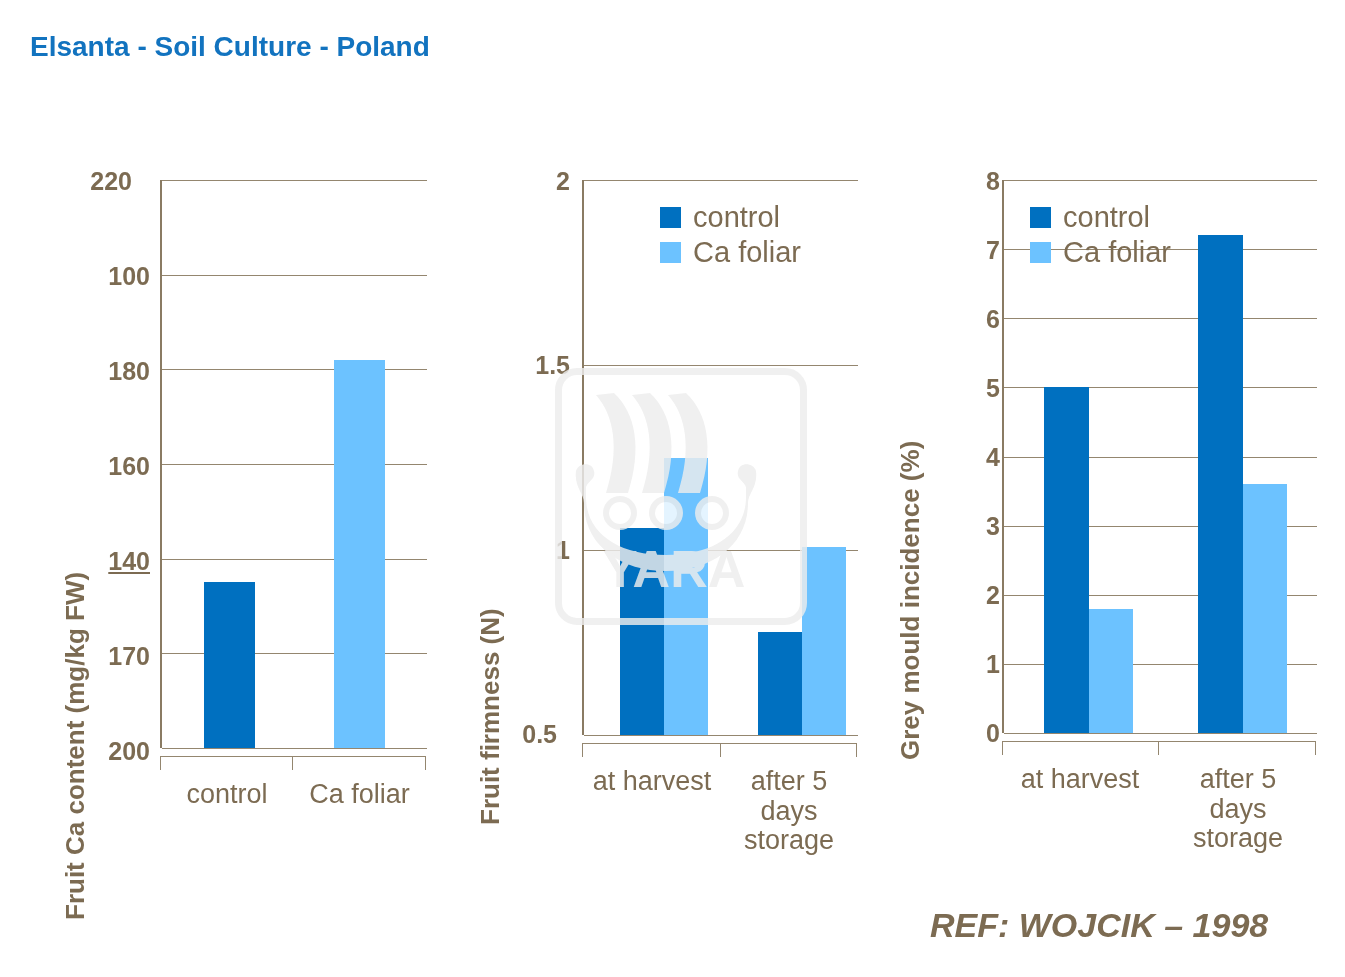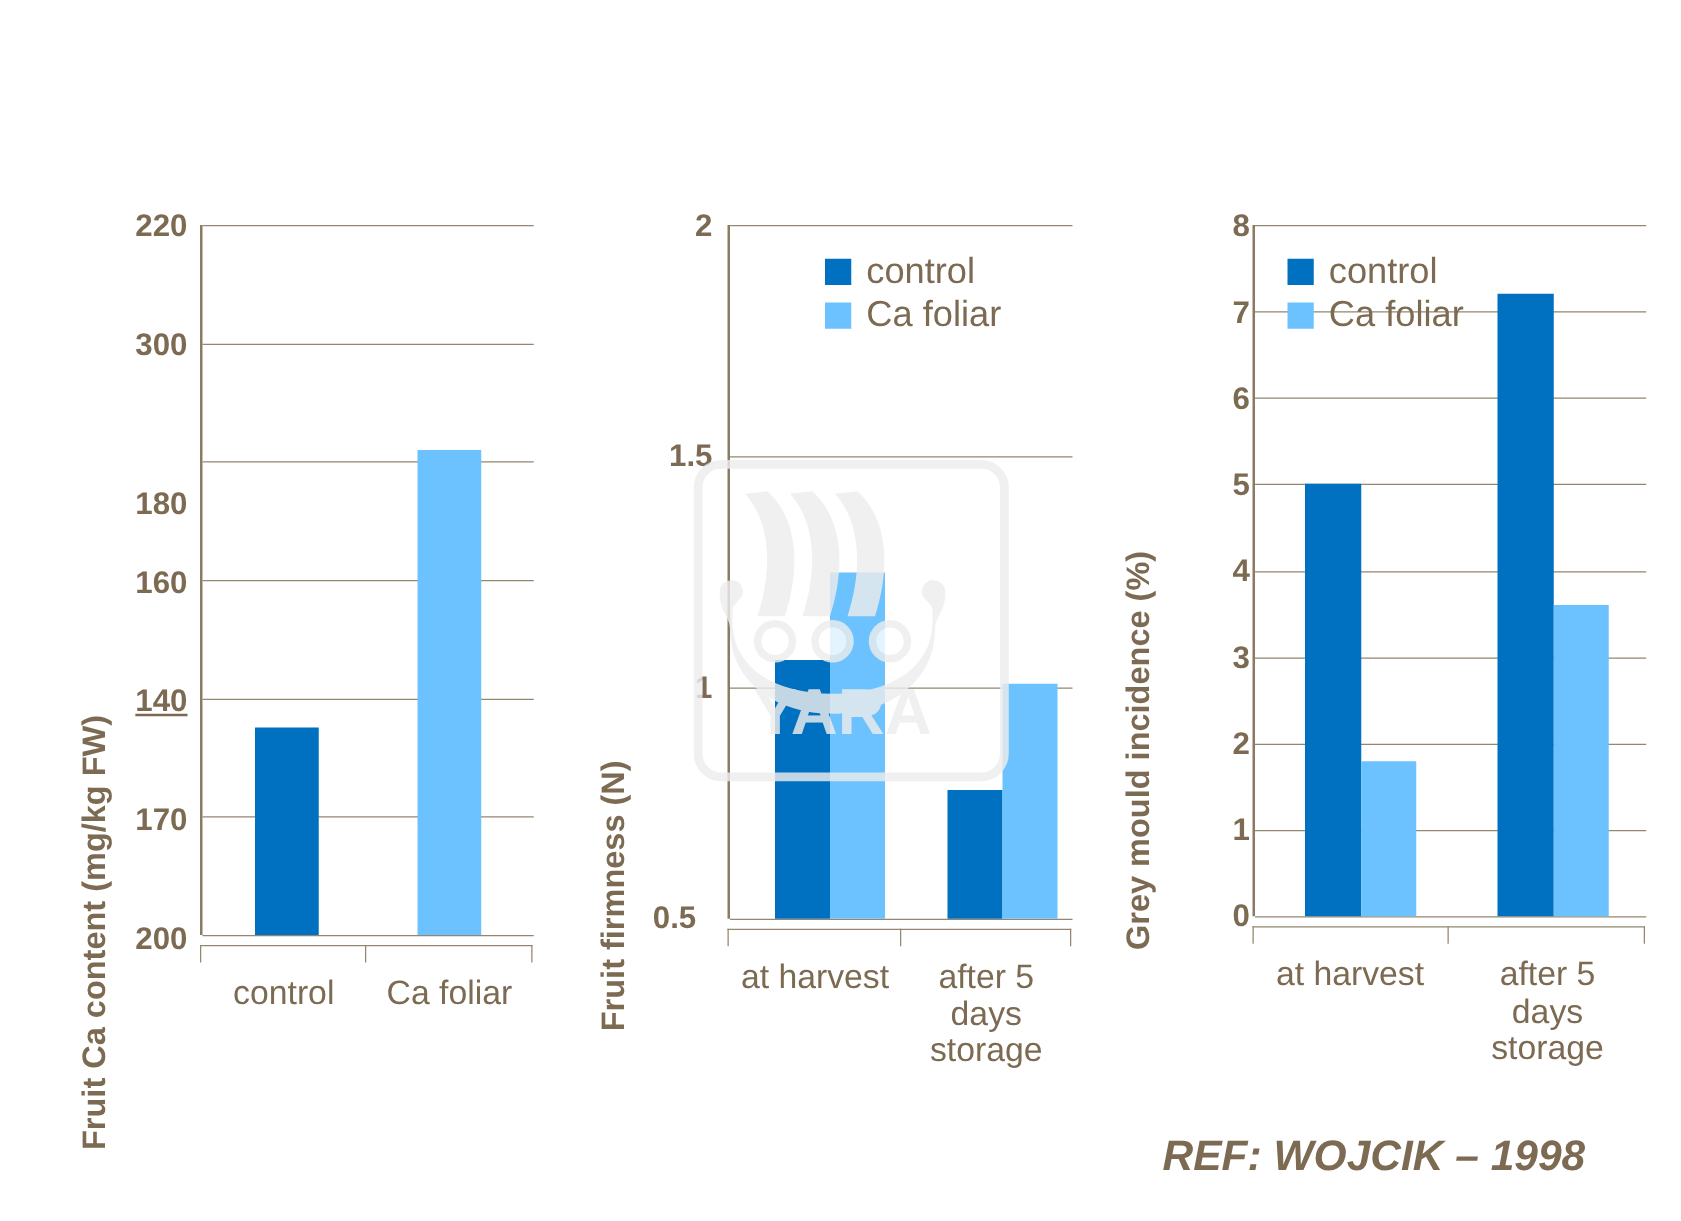--- a/index.html
+++ b/index.html
@@ -138,29 +138,30 @@
     font-style: italic;
     font-weight: bold;
     color: #7C6B52;
     white-space: nowrap;
   }
 </style>
 </head>
 <body>
 
 <div id="header">
+  <div id="subtitle">Elsanta - Soil Culture - Poland</div>
 </div>
 
 <div class="chart" id="chart1" style="left:0px; top:160px; width:450px; height:700px;">
 
   <div class="ylabel" style="left:60px; top:760px;">Fruit Ca content (mg/kg FW)</div>
 
-  <div class="ytick" style="top:9px;  width:60px; left:90px;">220</div>
-  <div class="ytick" style="top:104px; width:60px; left:90px;">300</div>
-  <div class="ytick" style="top:199px; width:60px; left:90px;margin-top:32px;">180</div>
+  <div class="ytick" style="top:9px;  width:60px; left:72px;">220</div>
+  <div class="ytick" style="top:104px; width:60px; left:90px;">100</div>
+  <div class="ytick" style="top:199px; width:60px; left:90px;">180</div>
   <div class="ytick" style="top:294px; width:60px; left:90px;">160</div>
   <div class="ytick" style="top:389px; width:60px; left:90px;text-decoration:underline;">140</div>
   <div class="ytick" style="top:484px; width:60px; left:90px;">170</div>
   <div class="ytick" style="top:579px; width:60px; left:90px;">200</div>
 
   <div class="plot" style="left:160px; top:20px; width:265px; height:568px;">
     <div class="gridline" style="top:0px;"></div>
     <div class="gridline" style="top:94.7px;"></div>
     <div class="gridline" style="top:189.3px;"></div>
     <div class="gridline" style="top:284px;"></div>

